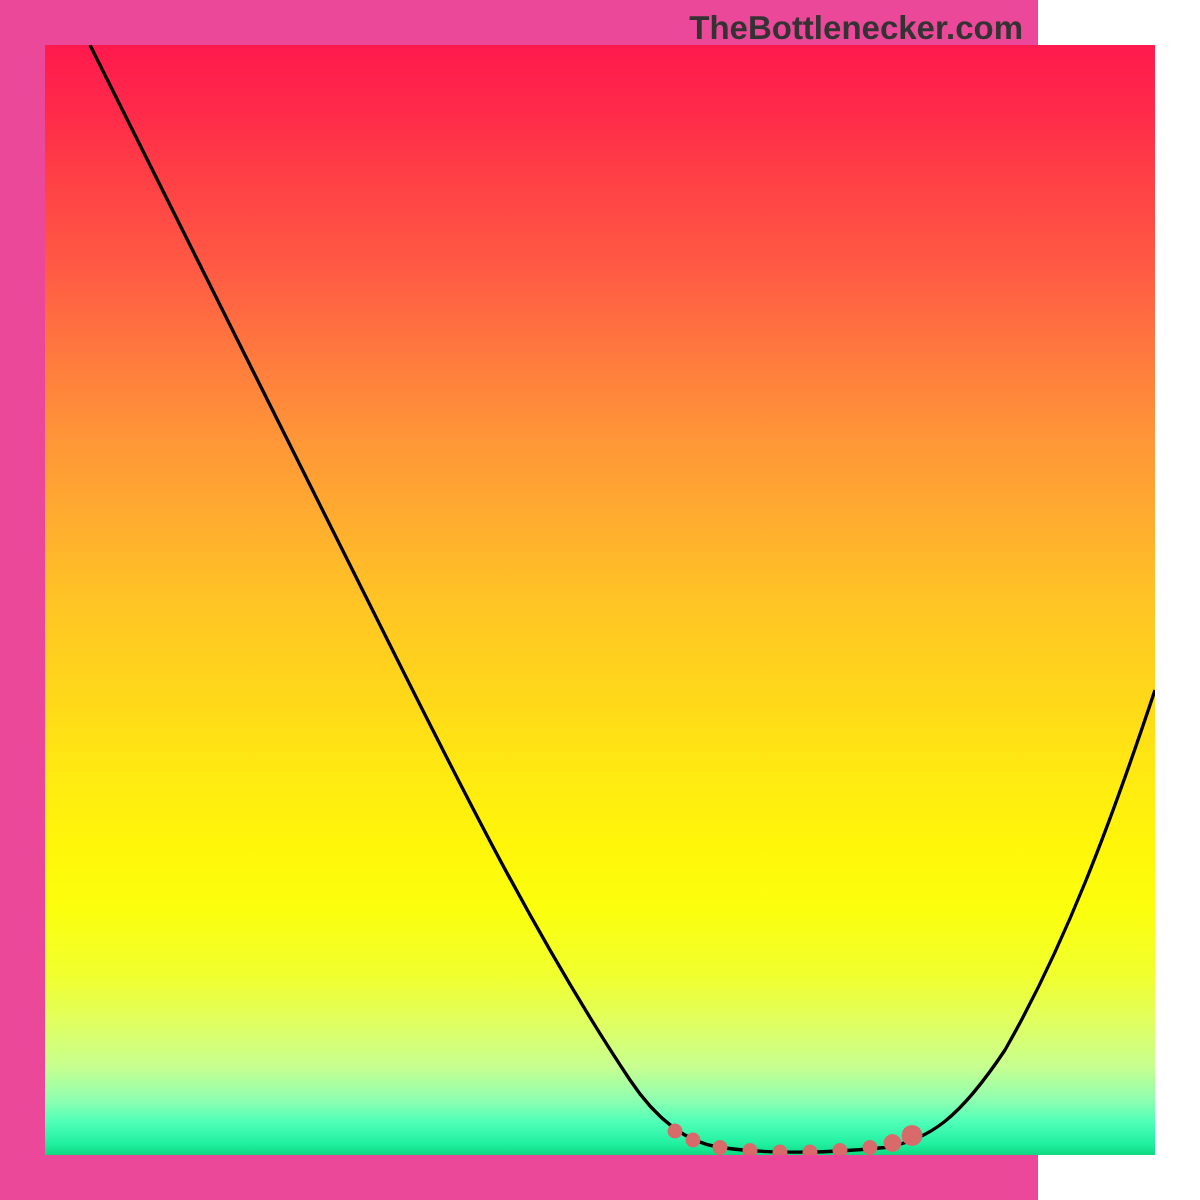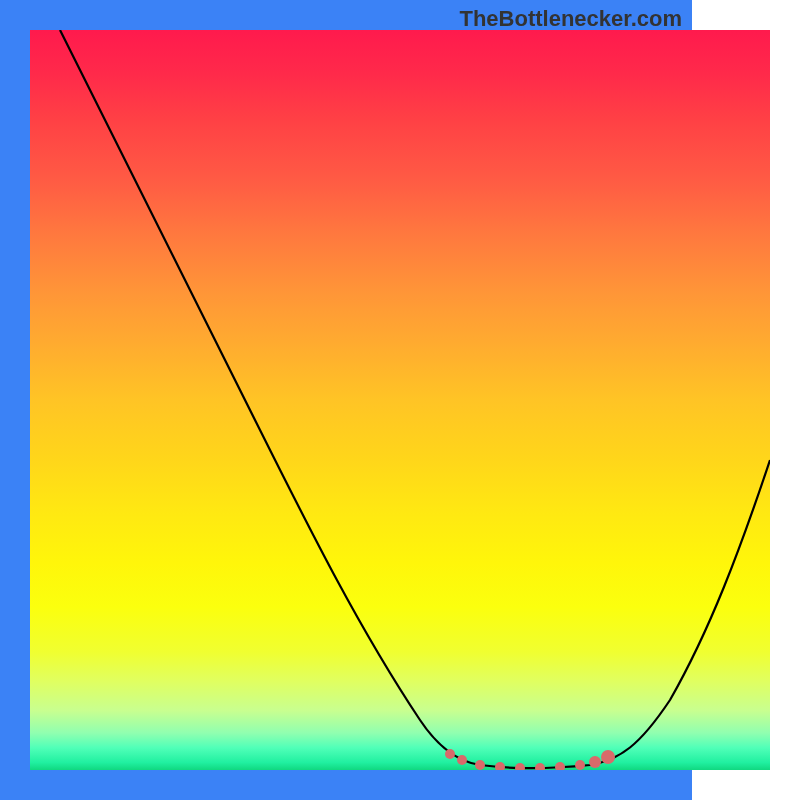--- a/index.html
+++ b/index.html
@@ -1,17 +1,17 @@
 <!DOCTYPE html>
 <html><head>
 <meta charset="utf-8">
 <style>
   * { margin: 0; padding: 0; box-sizing: border-box; }
   body { width: 800px; height: 800px; overflow: hidden; font-family: Arial, sans-serif; }
-  .container { width: 692px; height: 800px; background: #3b82f6; position: relative; }
+  .container { width: 692px; height: 800px; background: #ec4899; position: relative; }
   .watermark { position: absolute; top: 6px; right: 10px; color: #333; font-size: 22px; font-weight: bold; z-index: 10; }
   .plot-area { position: absolute; left: 30px; top: 30px; width: 740px; height: 740px; }
   .gradient-bg { position: absolute; left: 0; top: 0; width: 100%; height: 100%;
     background: linear-gradient(to bottom,
       #ff1a4d 0%,
       #ff2a4a 6%,
       #ff4045 12%,
       #ff5a44 20%,
       #ff7a3e 28%,
       #ff9438 35%,

